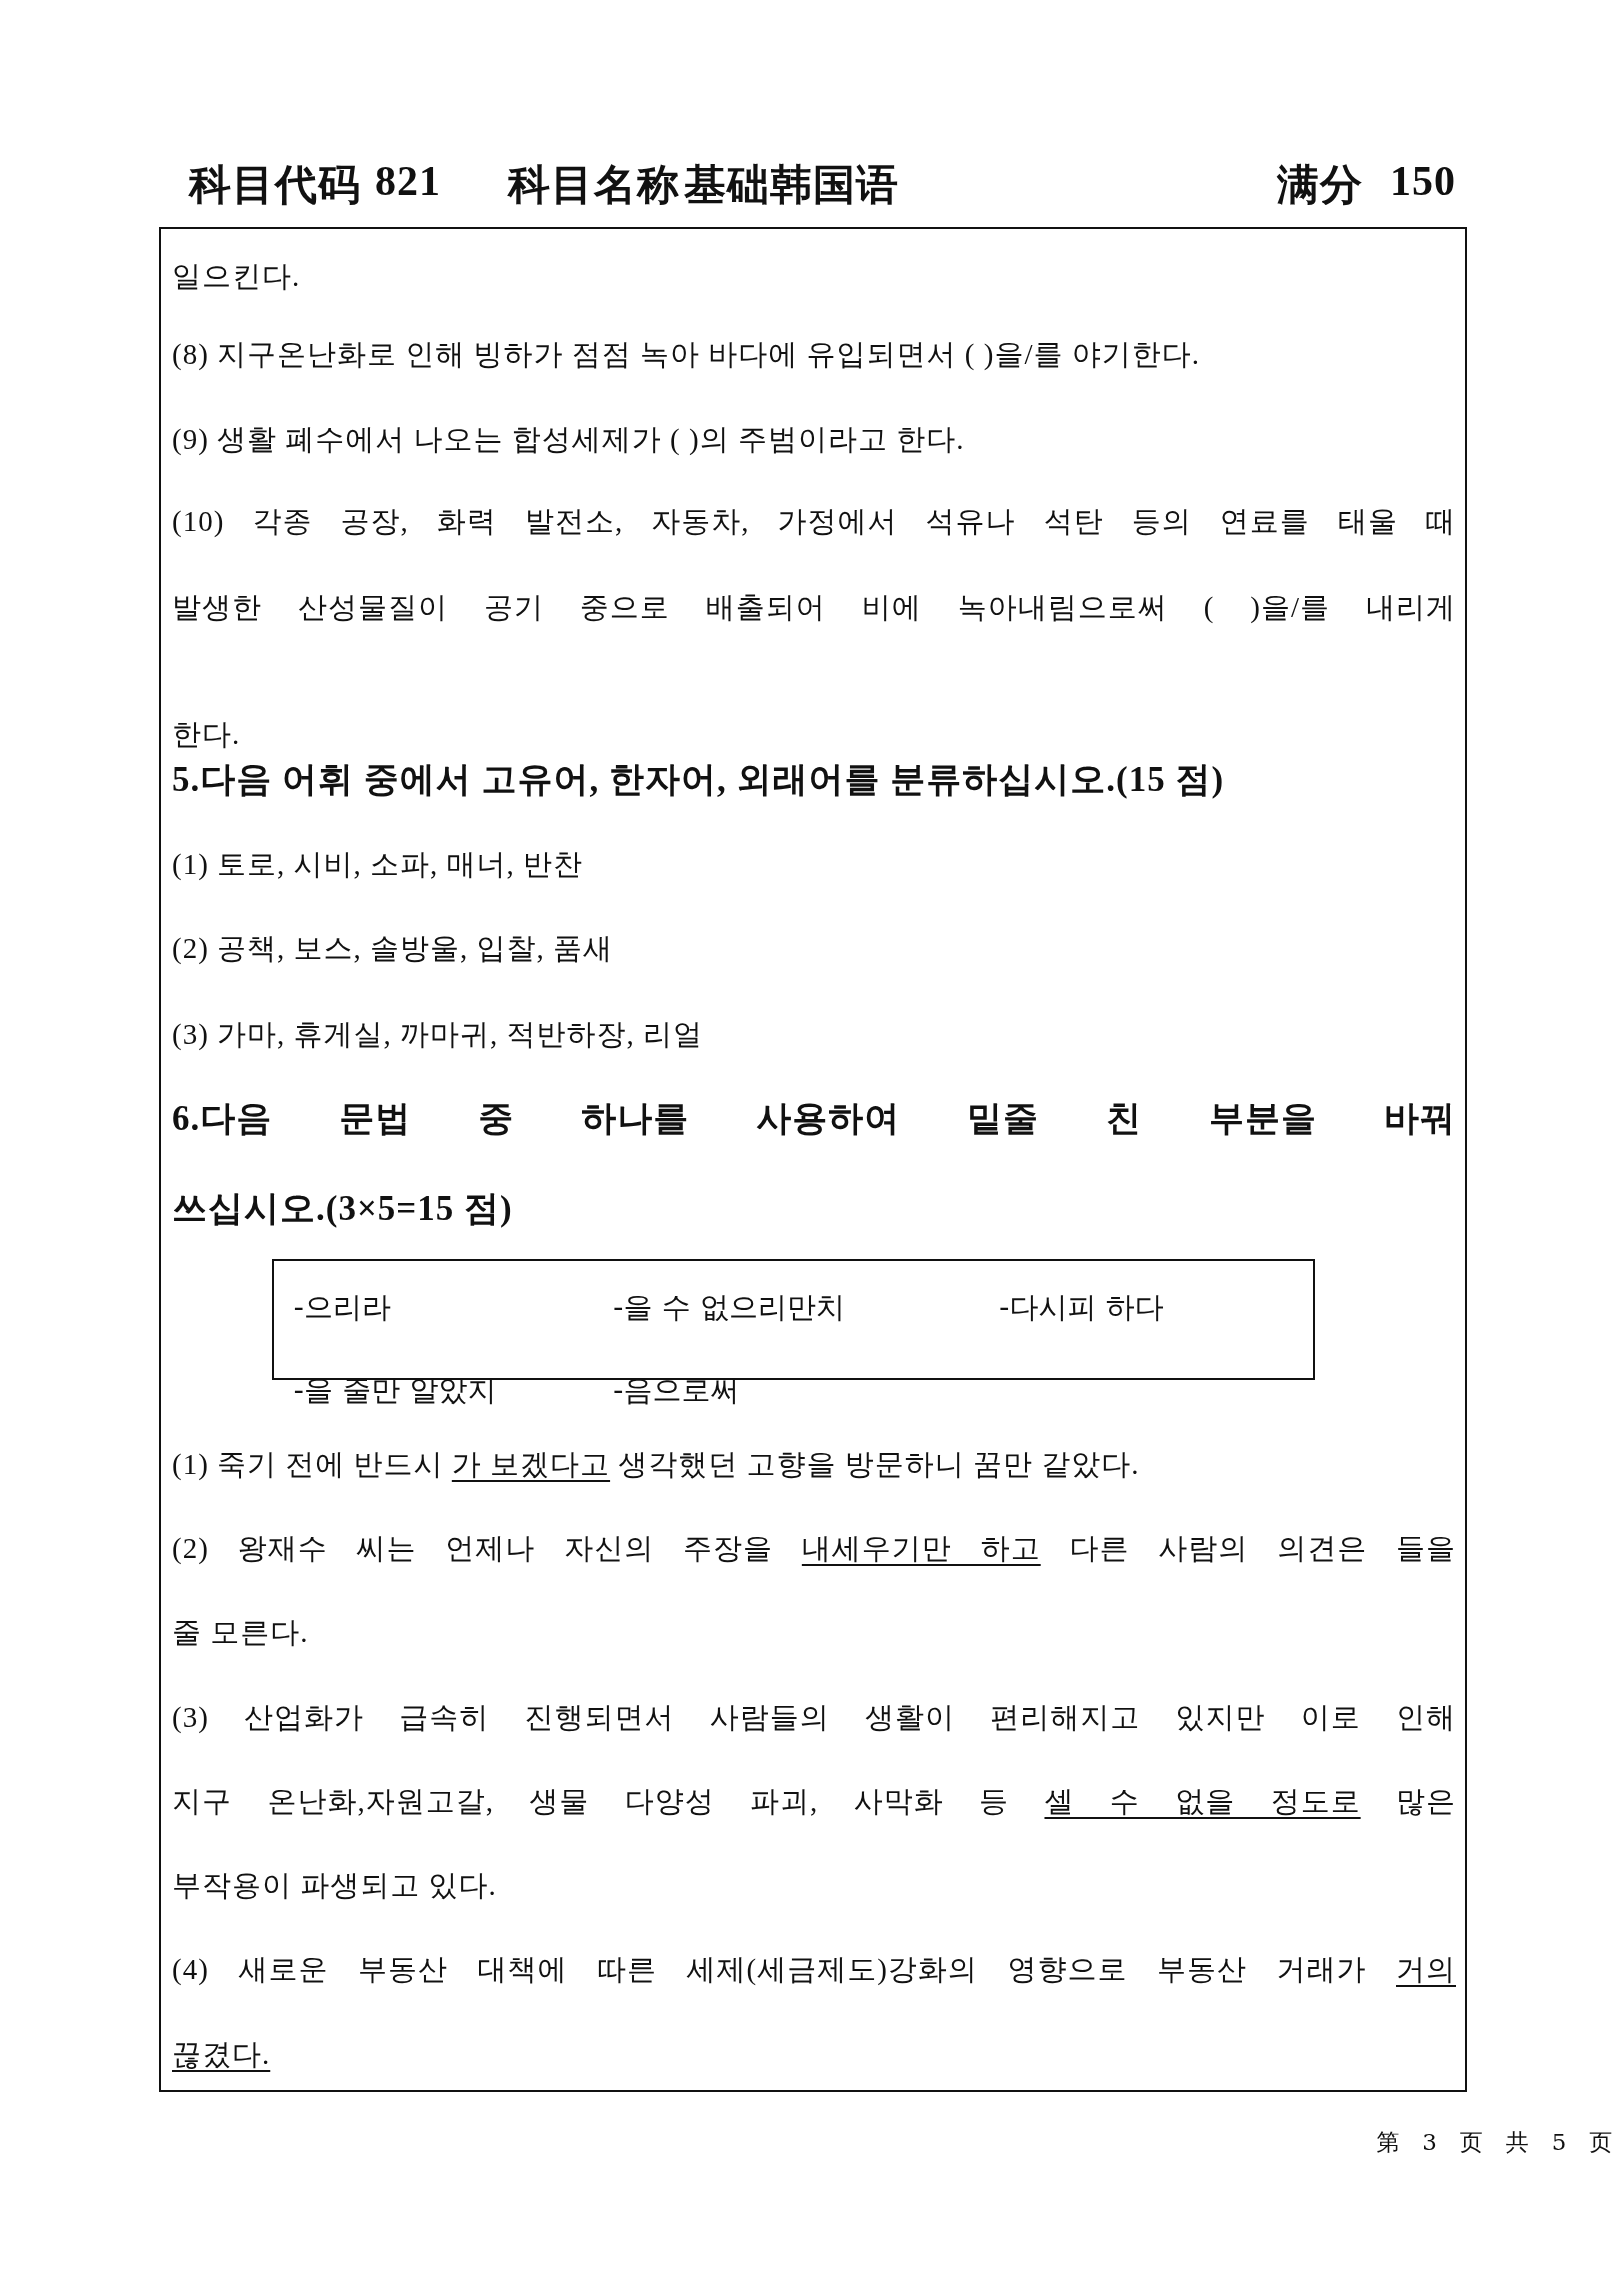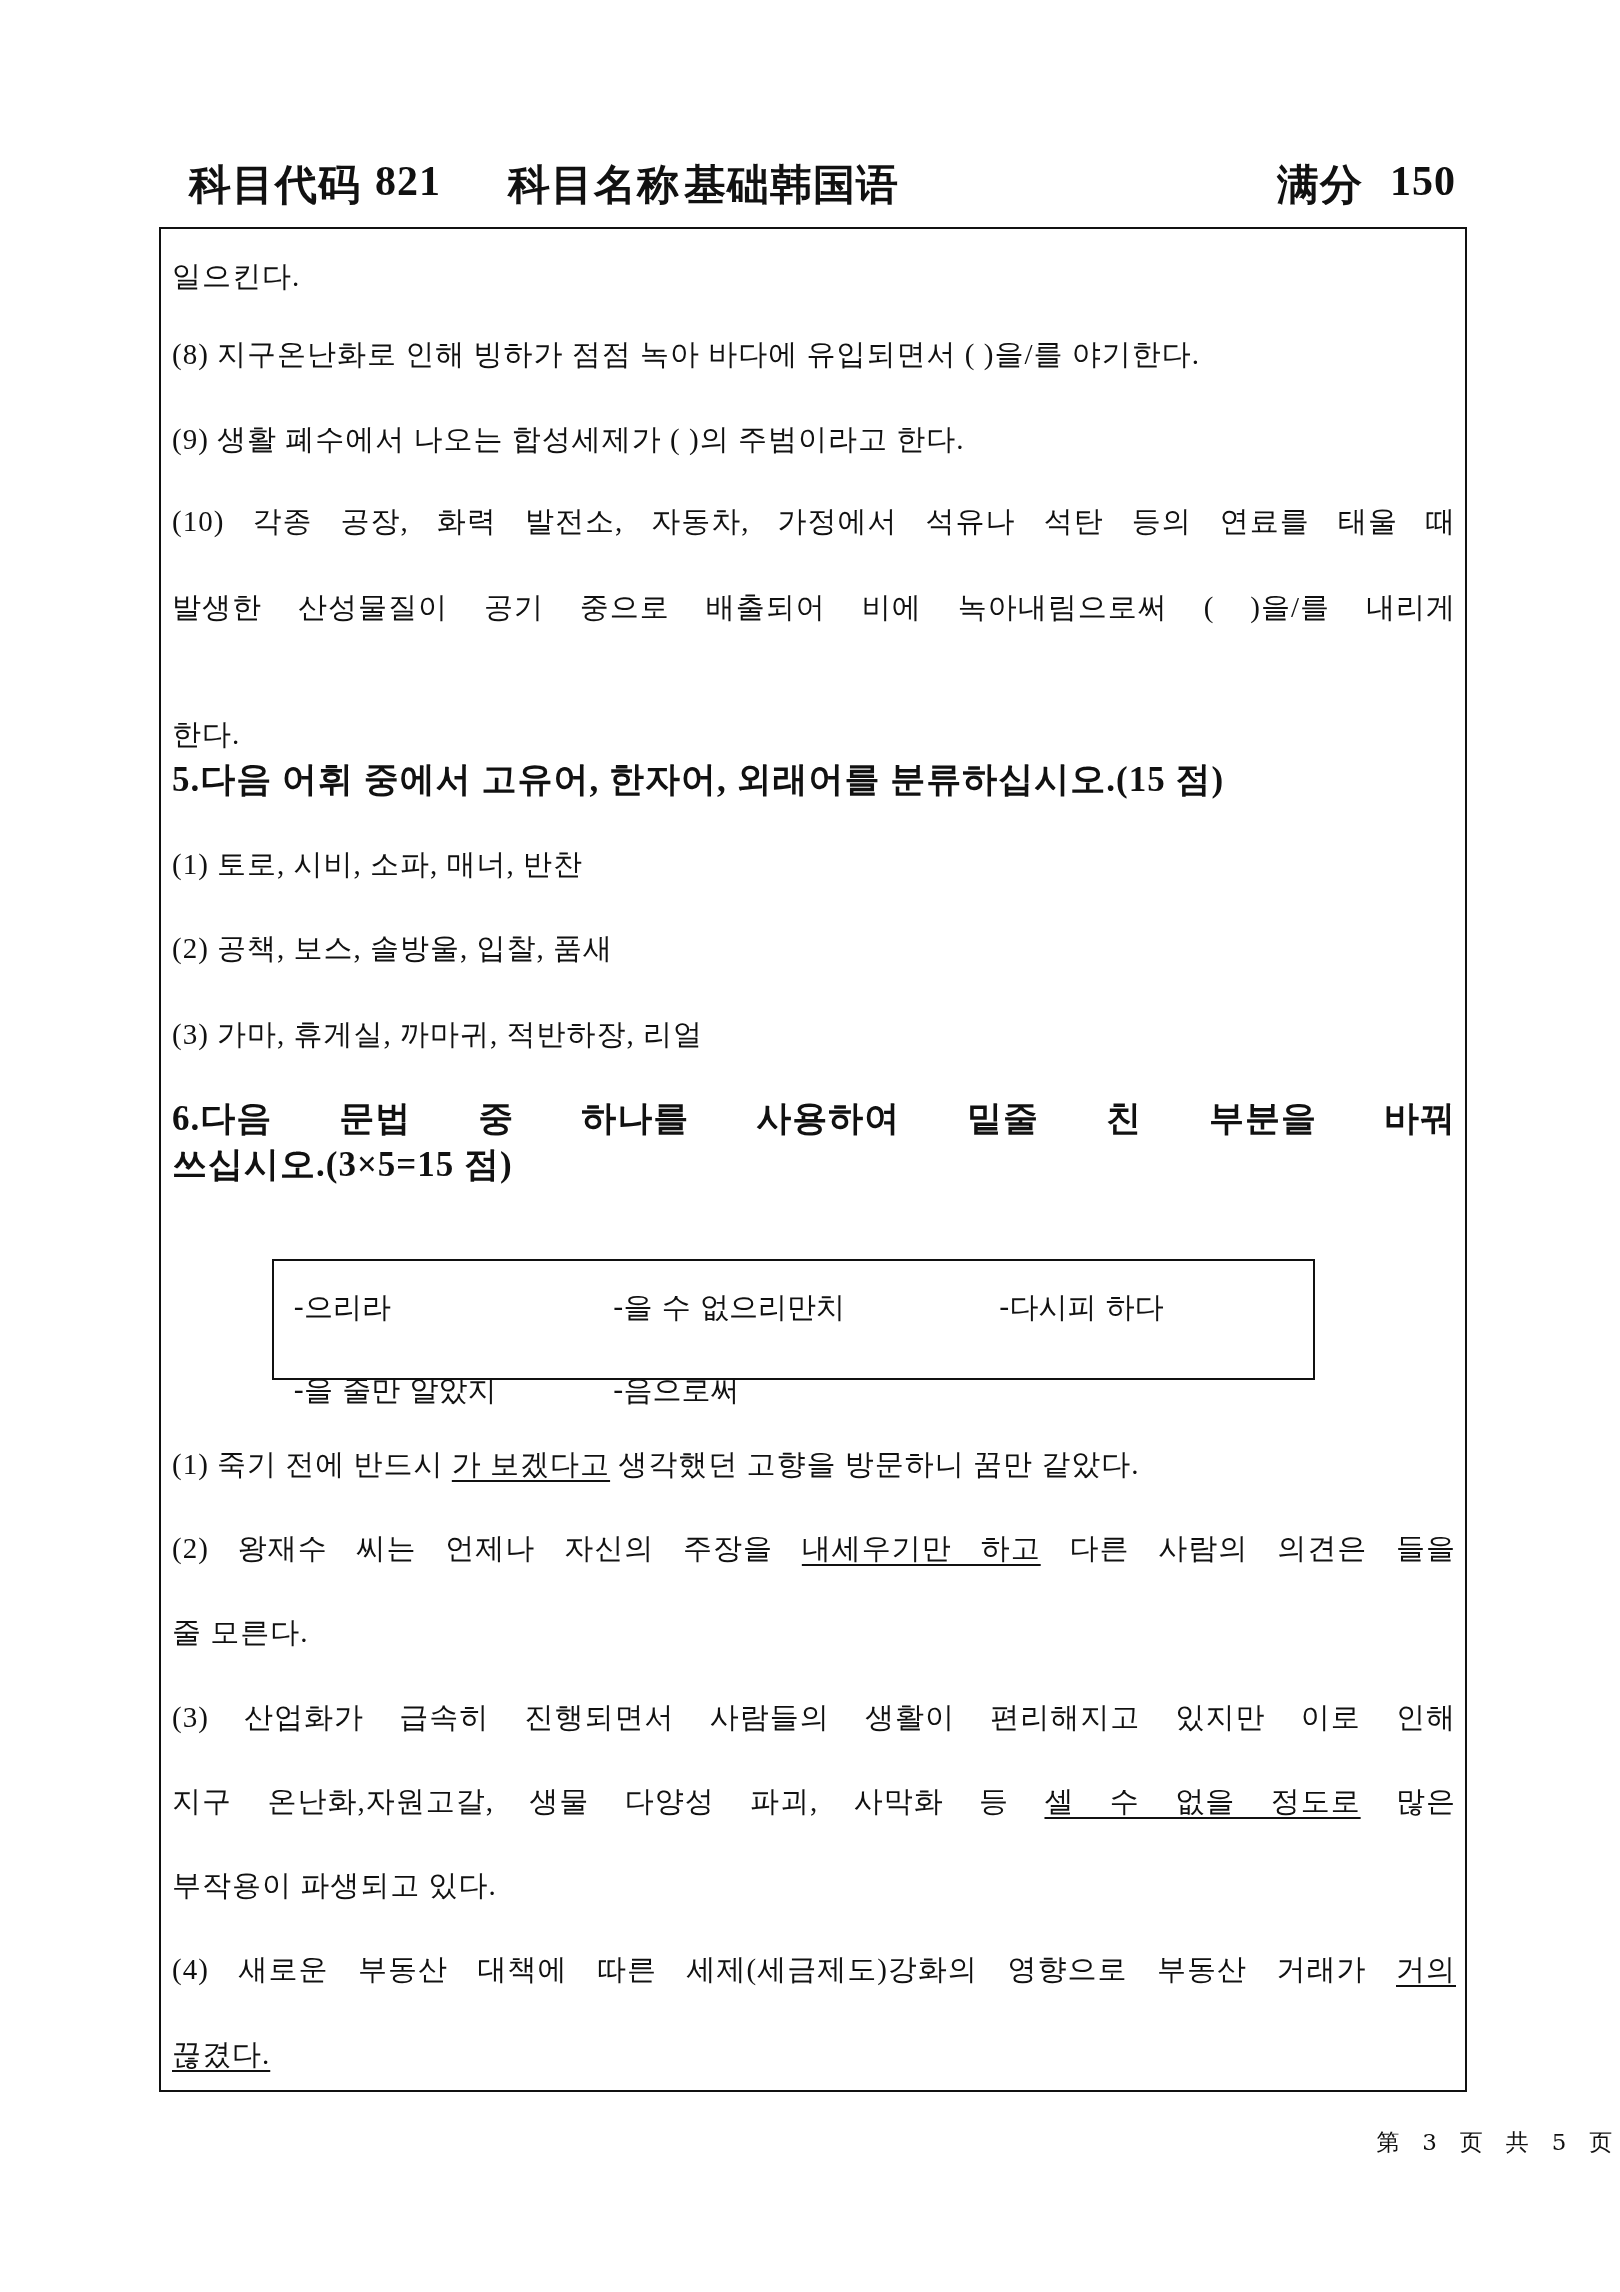--- a/index.html
+++ b/index.html
@@ -137,21 +137,21 @@
 <div class="line" style="top:929px;">
   <span>(2)</span>
   <span>공책, 보스, 솔방울, 입찰, 품새</span>
 </div>
 <div class="line" style="top:1015px;">
   <span>(3)</span>
   <span>가마, 휴게실, 까마귀, 적반하장, 리얼</span>
 </div>
 
 <div class="line heading justify" style="top:1096px;">6.다음 문법 중 하나를 사용하여 밑줄 친 부분을 바꿔</div>
-<div class="line heading" style="top:1142px;">쓰십시오.(3×5=15 점)</div>
+<div class="line heading" style="top:1186px;">쓰십시오.(3×5=15 점)</div>
 
 <div class="grammar-box">
   <span class="g-item" style="left:19.6px; top:27.4px;">-으리라</span>
   <span class="g-item" style="left:339px; top:27.4px;">-을 수 없으리만치</span>
   <span class="g-item" style="left:725px; top:27.4px;">-다시피 하다</span>
   <span class="g-item" style="left:19.6px; top:110px;">-을 줄만 알았지</span>
   <span class="g-item" style="left:339px; top:110px;">-음으로써</span>
 </div>
 
 <div class="line" style="top:1445px;">

